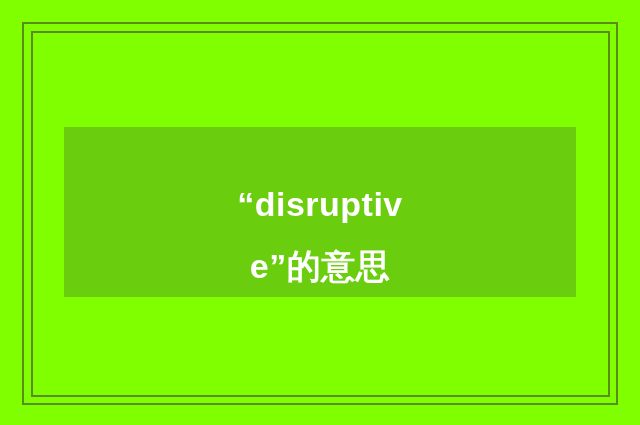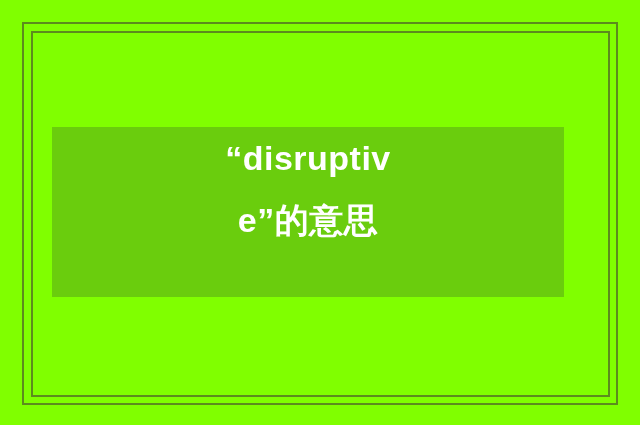--- a/index.html
+++ b/index.html
@@ -40,27 +40,27 @@
     top: 31px;
     right: 30px;
     bottom: 28px;
     border: 2px solid #5c8c1e;
     box-sizing: border-box;
   }
 
   
   #title-card {
     position: absolute;
-    left: 52px;
+    left: 64px;
     top: 127px;
     width: 512px;
     height: 170px;
     background: #6acd0d;
     display: flex;
-    align-items: flex-start;
+    align-items: flex-end;
     justify-content: center;
     box-sizing: border-box;
   }
 
   #headline {
     margin: 0;
     color: #ffffff;
     font-size: 34px;
     font-weight: bold;
     line-height: 62px;

